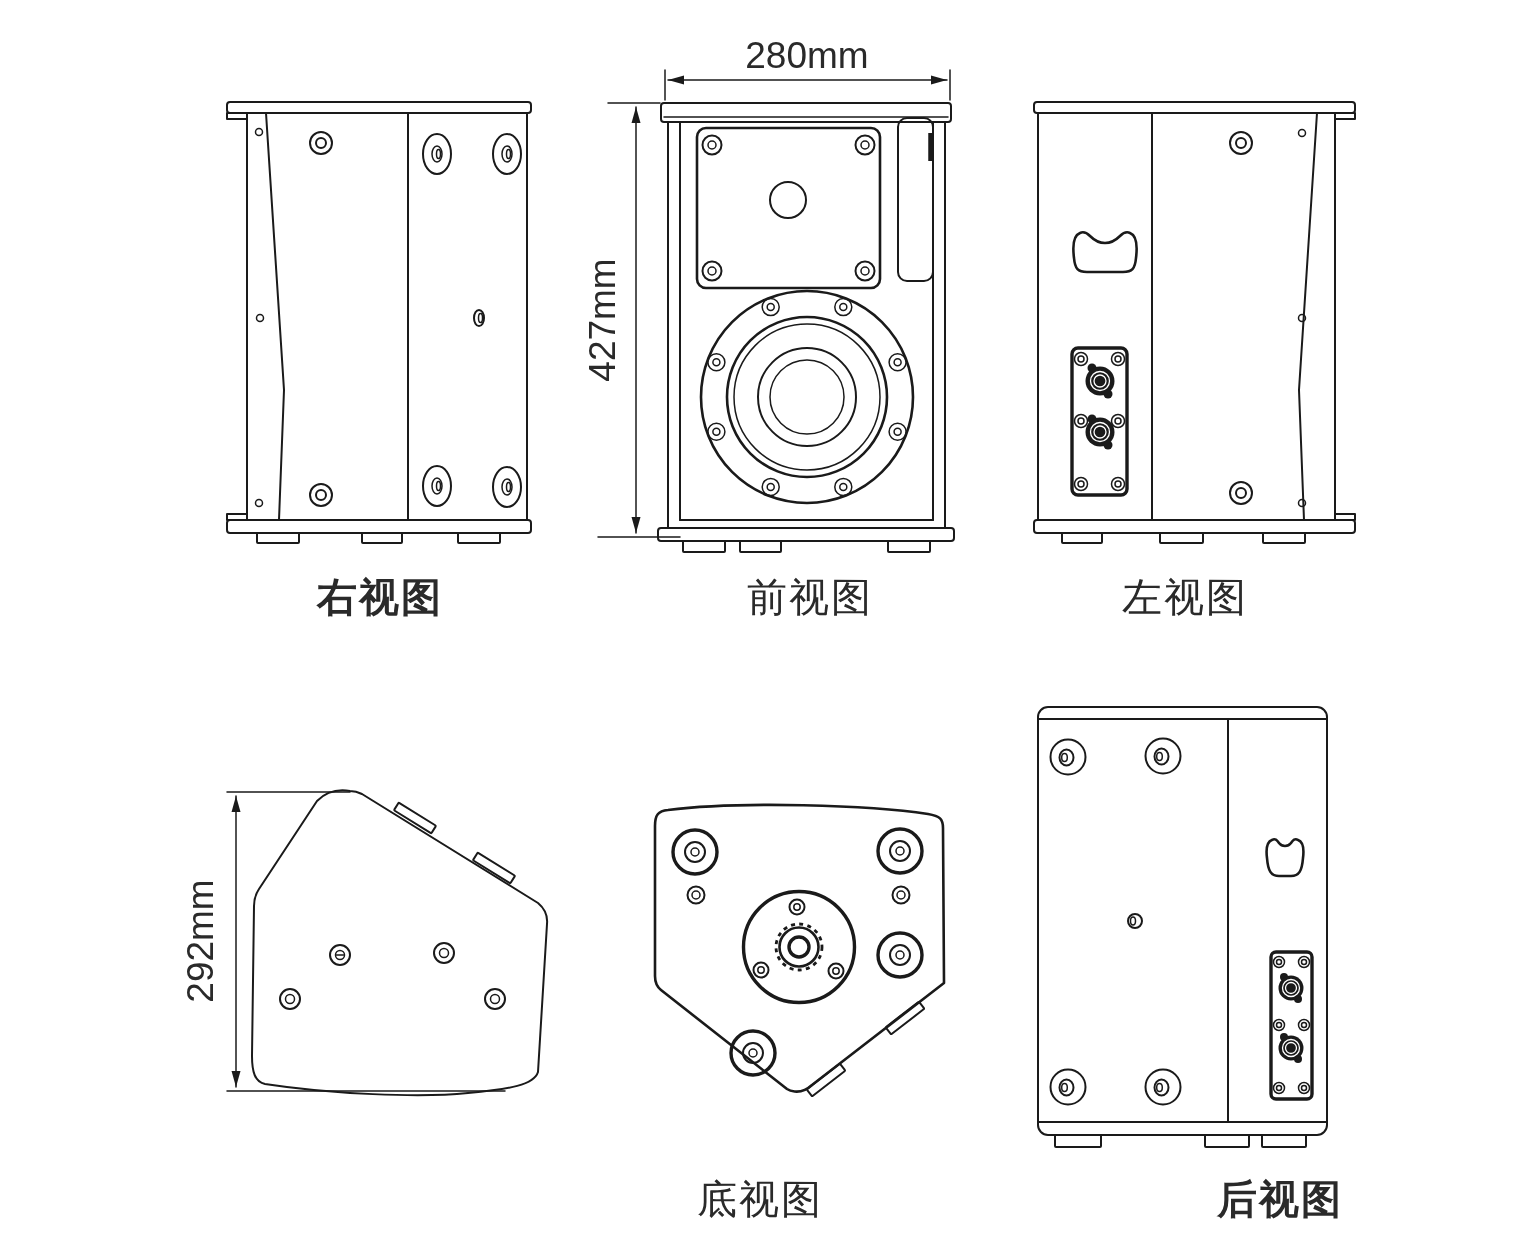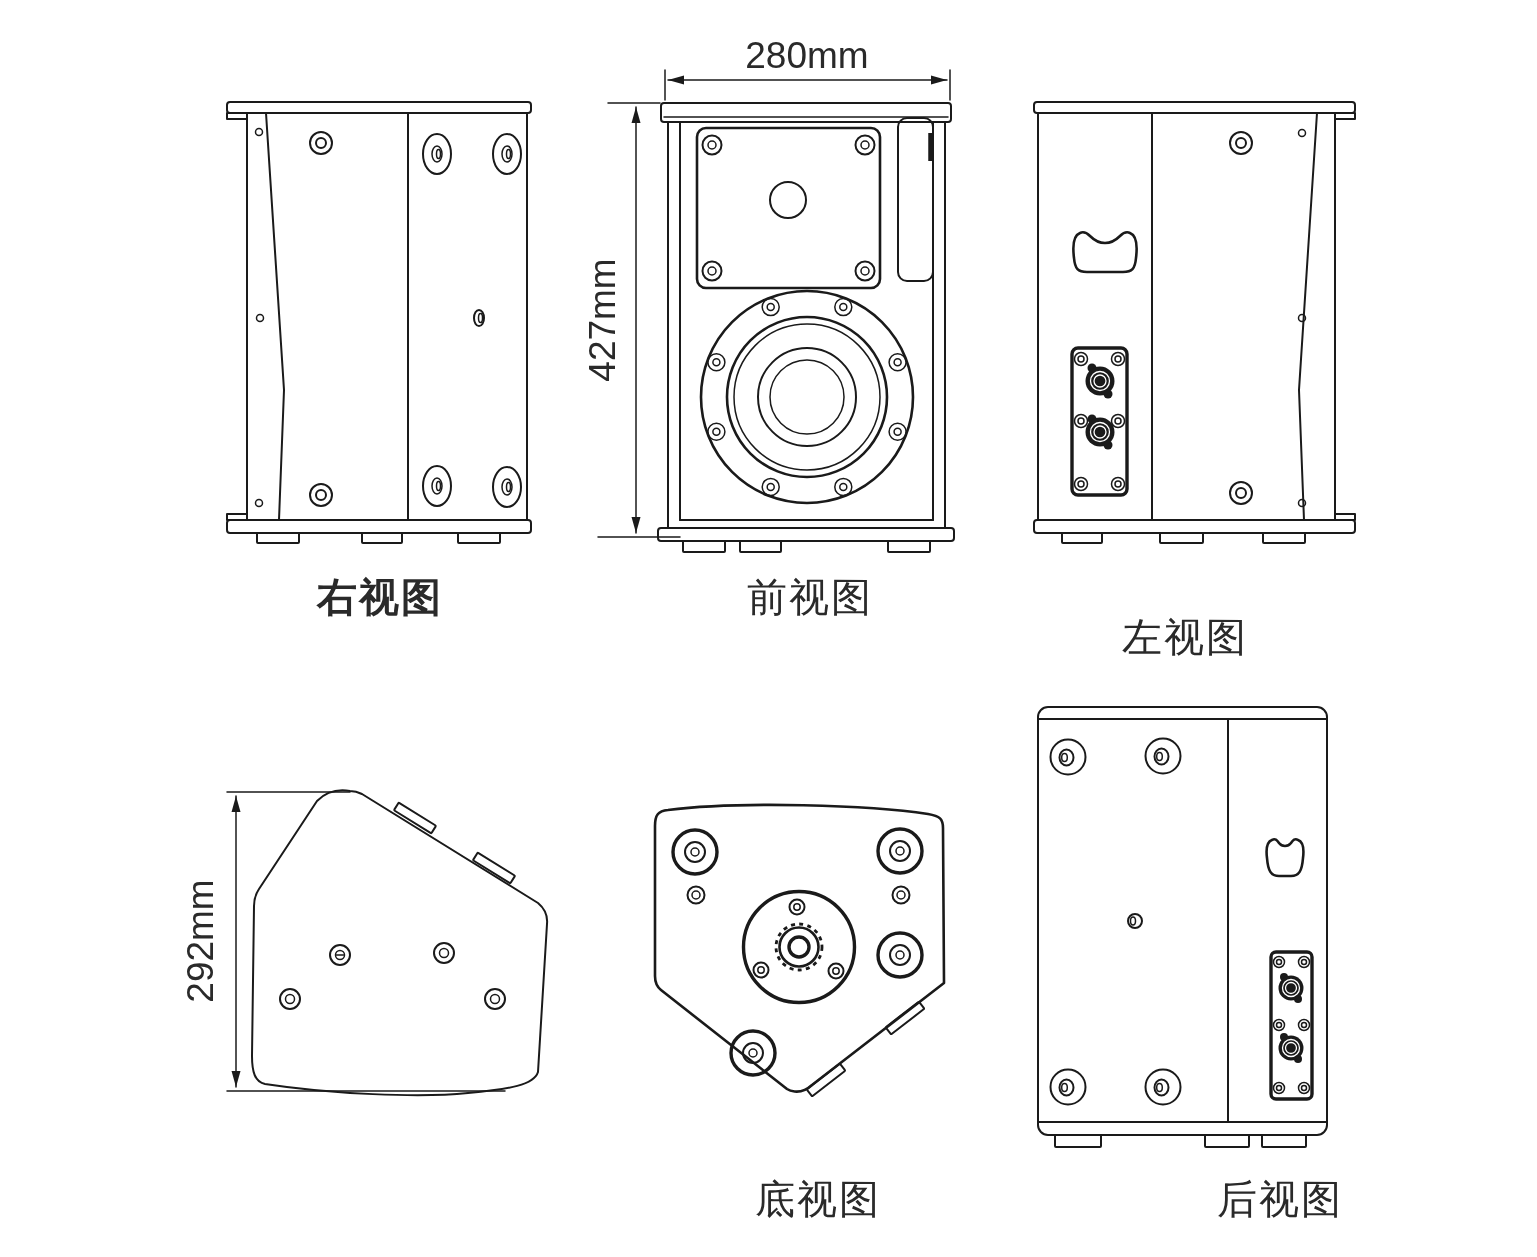--- a/index.html
+++ b/index.html
@@ -321,17 +321,17 @@
         <circle class="fillblk" cx="1291" cy="1048" r="12.5"></circle>
         <circle class="wht" cx="1291" cy="1048" r="8.5"></circle>
             <circle class="wht" cx="1291" cy="1048" r="5.5"></circle>
       </g>
     </g>
   </g>
 </svg>
 
 <div class="view-label" style="left:270px;top:570px;font-weight:bold;">右视图</div>
 <div class="view-label" style="left:700px;top:570px;text-align:center;">前视图</div>
-<div class="view-label" style="left:1075px;top:570px;margin-top:40px;">左视图</div>
-<div class="view-label" style="left:708px;top:1172px;">底视图</div>
-<div class="view-label" style="left:1170px;top:1172px;">后视图</div>
+<div class="view-label" style="left:1075px;top:570px;">左视图</div>
+<div class="view-label" style="left:650px;top:1172px;">底视图</div>
+<div class="view-label" style="left:1170px;top:1172px;font-weight:bold;">后视图</div>
 
 </div>
 
 </body></html>

